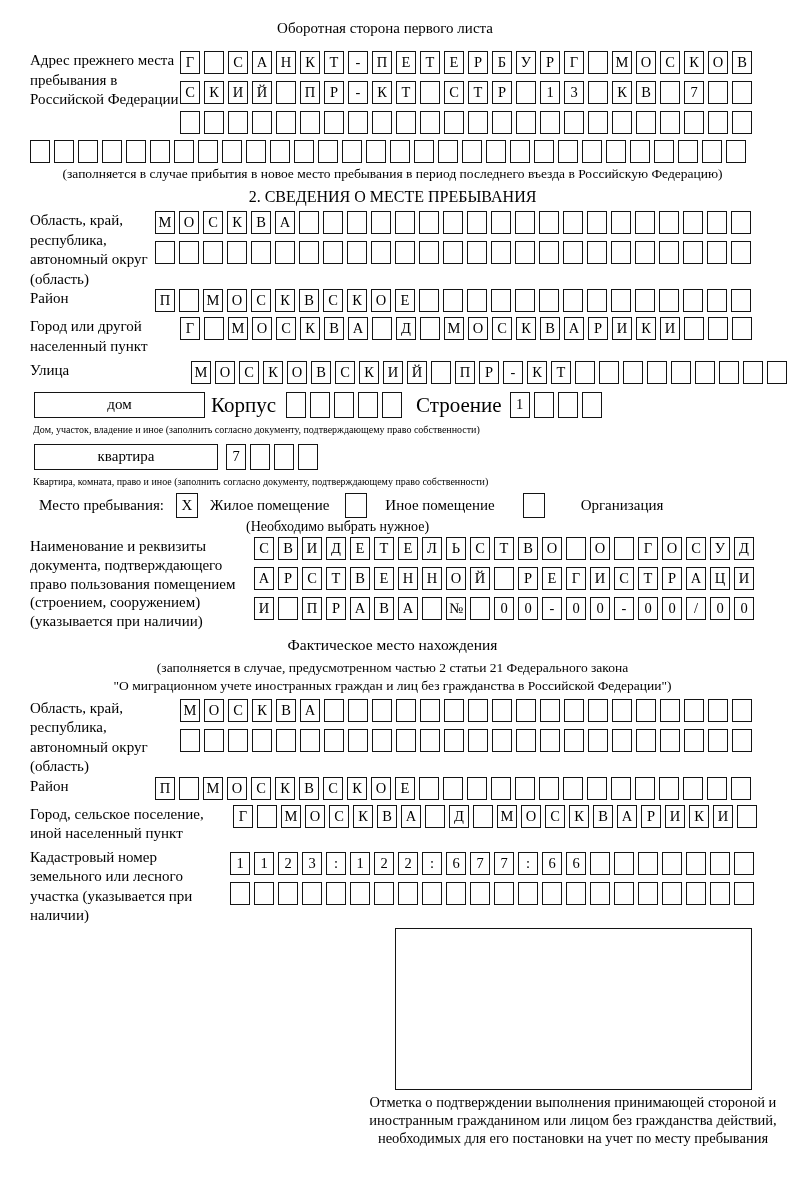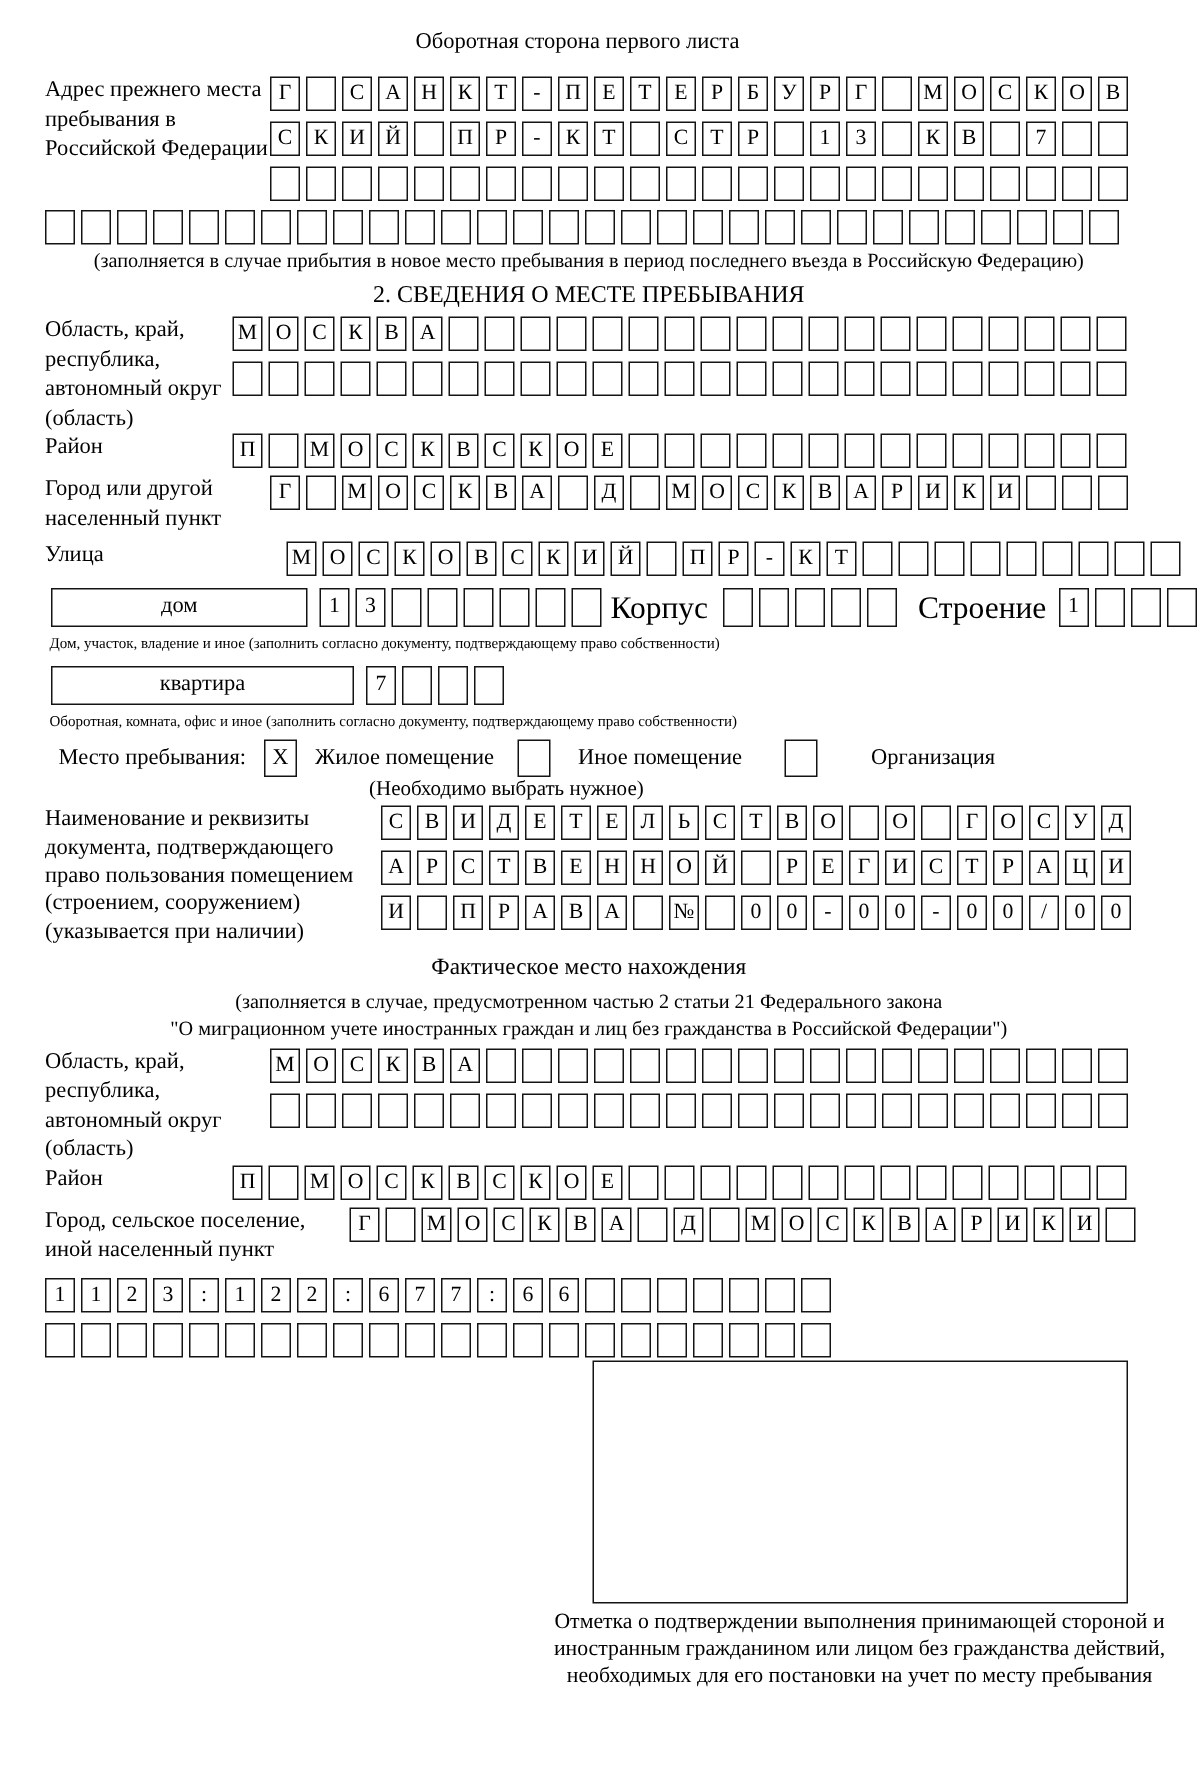--- a/index.html
+++ b/index.html
@@ -22,21 +22,21 @@
   .w150{width:150px;} .w125{width:125px;} .w224{width:224px;} .w203{width:203px;} .w200{width:200px;}
 
   .note{font-size:13.5px;text-align:center;line-height:18px;}
   .title{font-size:16px;font-weight:normal;text-align:center;line-height:20px;}
   .caption{font-size:10px;line-height:18px;margin-left:3px;}
 
   
   .hrow{display:flex;align-items:flex-end;height:26px;margin-left:4px;}
   .bigbox{box-sizing:border-box;height:26px;border:1.5px solid #141414;
           text-align:center;font-size:15px;line-height:23px;flex:none;}
-  .bb171{width:171px;} .bb202{width:202px;}
+  .bb171{width:171px;} .bb202{width:184px;}
   .cell-lg{height:26px;line-height:23px;}
   .inlab{font-size:21px;flex:none;}
 
   
   .chkrow{display:flex;align-items:center;margin-left:9px;height:25px;}
   .chk{box-sizing:border-box;width:22px;height:25px;border:1.5px solid #141414;
        text-align:center;font-size:15px;line-height:22px;flex:none;}
   .chklab{font-size:15px;flex:none;}
   .hint{font-size:14px;line-height:17px;margin-left:216px;}
 
@@ -81,33 +81,32 @@
     <div class="cells"><span class="cell">Г</span><span class="cell"></span><span class="cell">М</span><span class="cell">О</span><span class="cell">С</span><span class="cell">К</span><span class="cell">В</span><span class="cell">А</span><span class="cell"></span><span class="cell">Д</span><span class="cell"></span><span class="cell">М</span><span class="cell">О</span><span class="cell">С</span><span class="cell">К</span><span class="cell">В</span><span class="cell">А</span><span class="cell">Р</span><span class="cell">И</span><span class="cell">К</span><span class="cell">И</span><span class="cell"></span><span class="cell"></span><span class="cell"></span></div>
   </div>
 
   <div class="block" style="margin-top:5px;gap:36px;">
     <div class="blabel w125">Улица</div>
     <div class="cells"><span class="cell">М</span><span class="cell">О</span><span class="cell">С</span><span class="cell">К</span><span class="cell">О</span><span class="cell">В</span><span class="cell">С</span><span class="cell">К</span><span class="cell">И</span><span class="cell">Й</span><span class="cell"></span><span class="cell">П</span><span class="cell">Р</span><span class="cell">-</span><span class="cell">К</span><span class="cell">Т</span><span class="cell"></span><span class="cell"></span><span class="cell"></span><span class="cell"></span><span class="cell"></span><span class="cell"></span><span class="cell"></span><span class="cell"></span><span class="cell"></span></div>
   </div>
 
   <div class="hrow" style="margin-top:8px;">
     <div class="bigbox bb171">дом</div>
-    <div class="cells cell-lg" style="margin-left:8px;height:26px;"><span class="cell cell-lg">1</span><span class="cell cell-lg">3</span><span class="cell cell-lg"></span><span class="cell cell-lg"></span><span class="cell cell-lg"></span><span class="cell cell-lg"></span><span class="cell cell-lg"></span><span class="cell cell-lg"></span></div>
     <div class="inlab" style="margin-left:6px;">Корпус</div>
     <div class="cells cell-lg" style="margin-left:10px;height:26px;"><span class="cell cell-lg"></span><span class="cell cell-lg"></span><span class="cell cell-lg"></span><span class="cell cell-lg"></span><span class="cell cell-lg"></span></div>
     <div class="inlab" style="margin-left:14px;">Строение</div>
     <div class="cells cell-lg" style="margin-left:8px;height:26px;"><span class="cell cell-lg">1</span><span class="cell cell-lg"></span><span class="cell cell-lg"></span><span class="cell cell-lg"></span></div>
   </div>
   <div class="caption" style="margin-top:3px;">Дом, участок, владение и иное (заполнить согласно документу, подтверждающему право собственности)</div>
 
   <div class="hrow" style="margin-top:5px;">
     <div class="bigbox bb202">квартира</div>
     <div class="cells cell-lg" style="margin-left:8px;height:26px;"><span class="cell cell-lg">7</span><span class="cell cell-lg"></span><span class="cell cell-lg"></span><span class="cell cell-lg"></span></div>
   </div>
-  <div class="caption" style="margin-top:3px;">Оборотная, комната, офис и иное (заполнить согласно документу, подтверждающему право собственности)</div>
+  <div class="caption" style="margin-top:3px;">Квартира, комната, право и иное (заполнить согласно документу, подтверждающему право собственности)</div>
 
   <div class="chkrow" style="margin-top:2px;">
     <div class="chklab">Место пребывания:</div>
     <div class="chk" style="margin-left:12px;">X</div>
     <div class="chklab" style="margin-left:12px;">Жилое помещение</div>
     <div class="chk" style="margin-left:16px;"></div>
     <div class="chklab" style="margin-left:18px;">Иное помещение</div>
     <div class="chk" style="margin-left:28px;"></div>
     <div class="chklab" style="margin-left:36px;">Организация</div>
   </div>
@@ -138,20 +137,21 @@
     <div class="blabel w125">Район</div>
     <div class="cells"><span class="cell">П</span><span class="cell"></span><span class="cell">М</span><span class="cell">О</span><span class="cell">С</span><span class="cell">К</span><span class="cell">В</span><span class="cell">С</span><span class="cell">К</span><span class="cell">О</span><span class="cell">Е</span><span class="cell"></span><span class="cell"></span><span class="cell"></span><span class="cell"></span><span class="cell"></span><span class="cell"></span><span class="cell"></span><span class="cell"></span><span class="cell"></span><span class="cell"></span><span class="cell"></span><span class="cell"></span><span class="cell"></span><span class="cell"></span></div>
   </div>
 
   <div class="block" style="margin-top:5px;">
     <div class="blabel w203">Город, сельское поселение, иной населенный пункт</div>
     <div class="cells"><span class="cell">Г</span><span class="cell"></span><span class="cell">М</span><span class="cell">О</span><span class="cell">С</span><span class="cell">К</span><span class="cell">В</span><span class="cell">А</span><span class="cell"></span><span class="cell">Д</span><span class="cell"></span><span class="cell">М</span><span class="cell">О</span><span class="cell">С</span><span class="cell">К</span><span class="cell">В</span><span class="cell">А</span><span class="cell">Р</span><span class="cell">И</span><span class="cell">К</span><span class="cell">И</span><span class="cell"></span></div>
   </div>
 
   <div class="block" style="margin-top:4px;">
+    <div class="blabel w200">Кадастровый номер земельного или лесного участка (указывается при наличии)</div>
     <div class="rowgap" style="padding-top:4px;">
       <div class="cells"><span class="cell">1</span><span class="cell">1</span><span class="cell">2</span><span class="cell">3</span><span class="cell">:</span><span class="cell">1</span><span class="cell">2</span><span class="cell">2</span><span class="cell">:</span><span class="cell">6</span><span class="cell">7</span><span class="cell">7</span><span class="cell">:</span><span class="cell">6</span><span class="cell">6</span><span class="cell"></span><span class="cell"></span><span class="cell"></span><span class="cell"></span><span class="cell"></span><span class="cell"></span><span class="cell"></span></div>
       <div class="cells"><span class="cell"></span><span class="cell"></span><span class="cell"></span><span class="cell"></span><span class="cell"></span><span class="cell"></span><span class="cell"></span><span class="cell"></span><span class="cell"></span><span class="cell"></span><span class="cell"></span><span class="cell"></span><span class="cell"></span><span class="cell"></span><span class="cell"></span><span class="cell"></span><span class="cell"></span><span class="cell"></span><span class="cell"></span><span class="cell"></span><span class="cell"></span><span class="cell"></span></div>
     </div>
   </div>
 
   <div class="stamp" style="margin-top:2px;"></div>
   <div class="stampcap" style="margin-top:3px;">Отметка о подтверждении выполнения принимающей стороной и иностранным гражданином или лицом без гражданства действий, необходимых для его постановки на учет по месту пребывания</div>
 
 </div>

